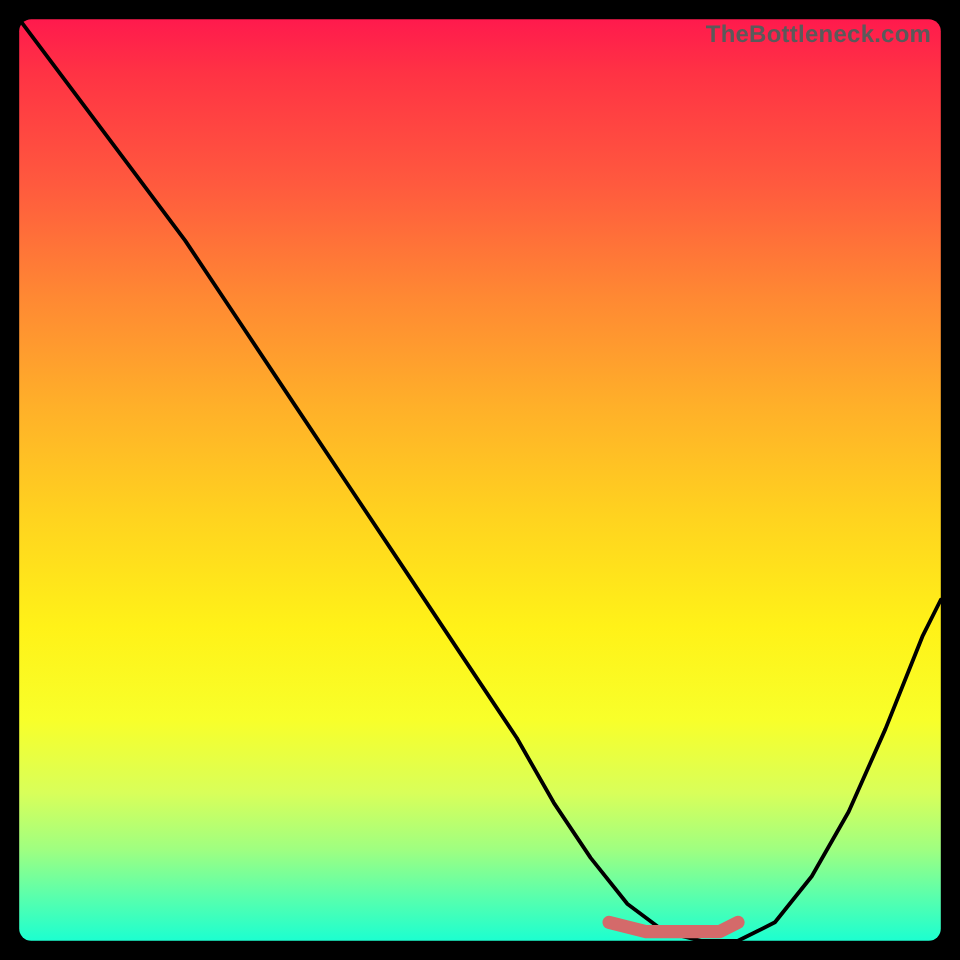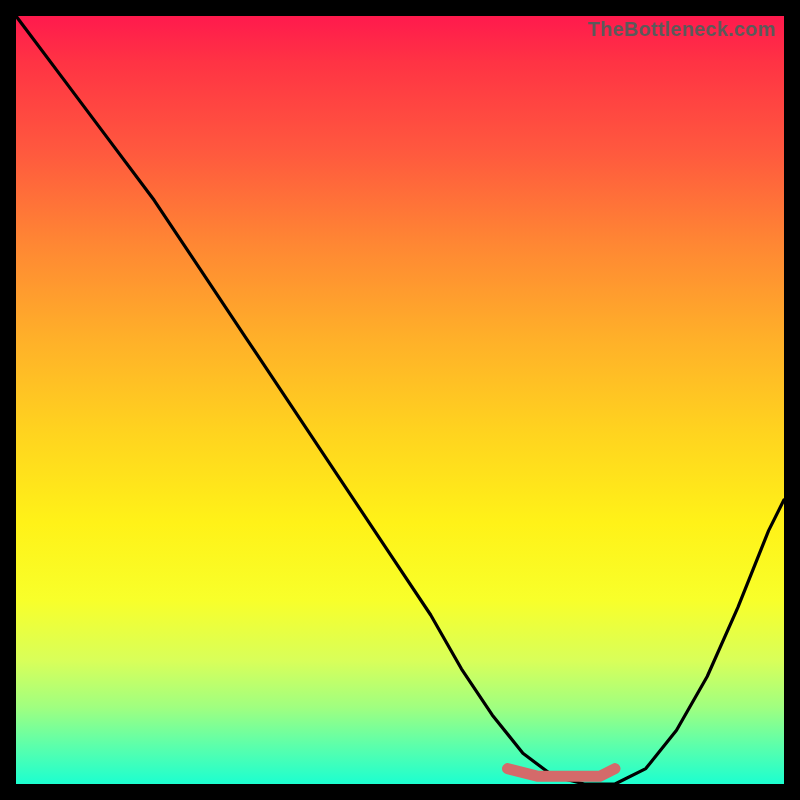--- a/index.html
+++ b/index.html
@@ -24,20 +24,21 @@
       #ff8833 30%,
       #ffb029 42%,
       #ffd31f 54%,
       #fff218 66%,
       #f8ff2a 76%,
       #d8ff5a 84%,
       #a0ff80 90%,
       #5cffab 95%,
       #1cffd0 100%
     );
+    border-radius: 10px;
   }
   .watermark {
     position: absolute;
     top: 2px;
     right: 8px;
     font-size: 20px;
     font-weight: 600;
     color: #5a5a5a;
     letter-spacing: 0.2px;
     user-select: none;

